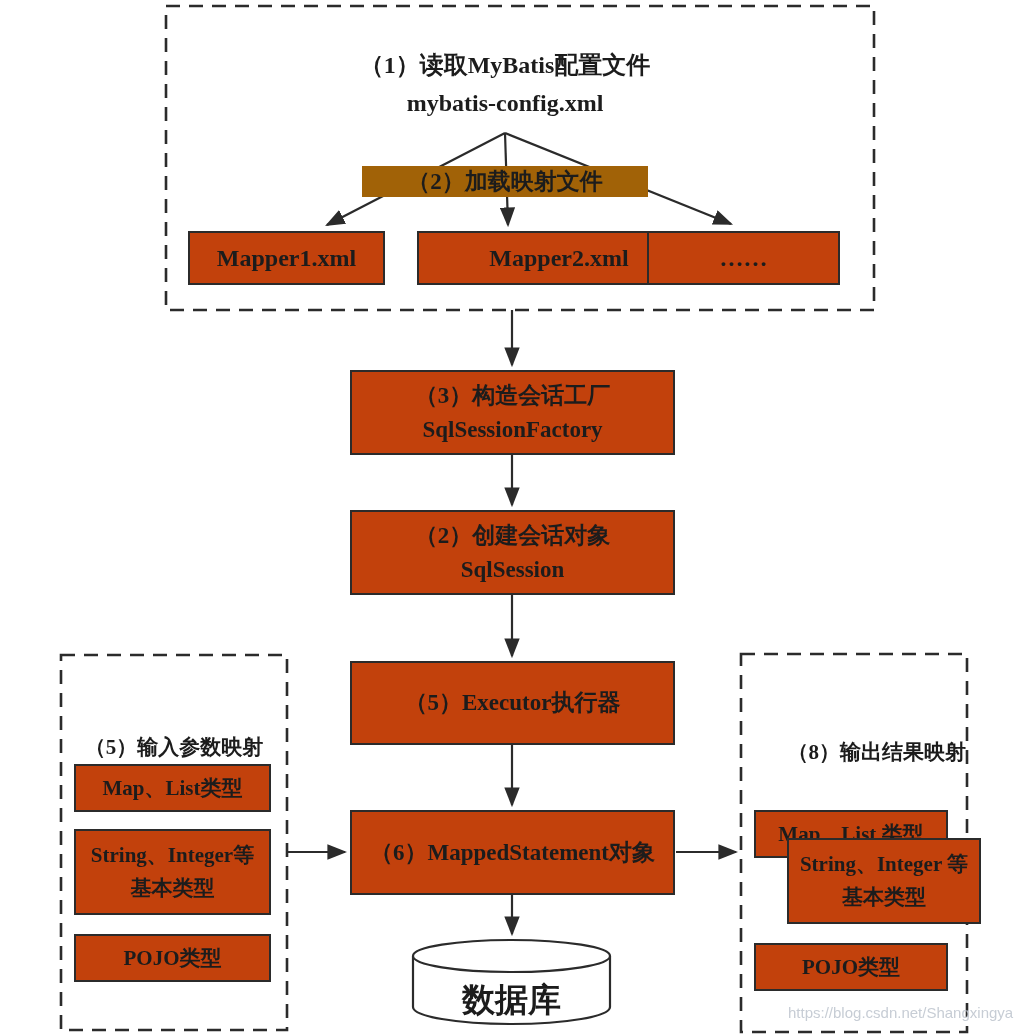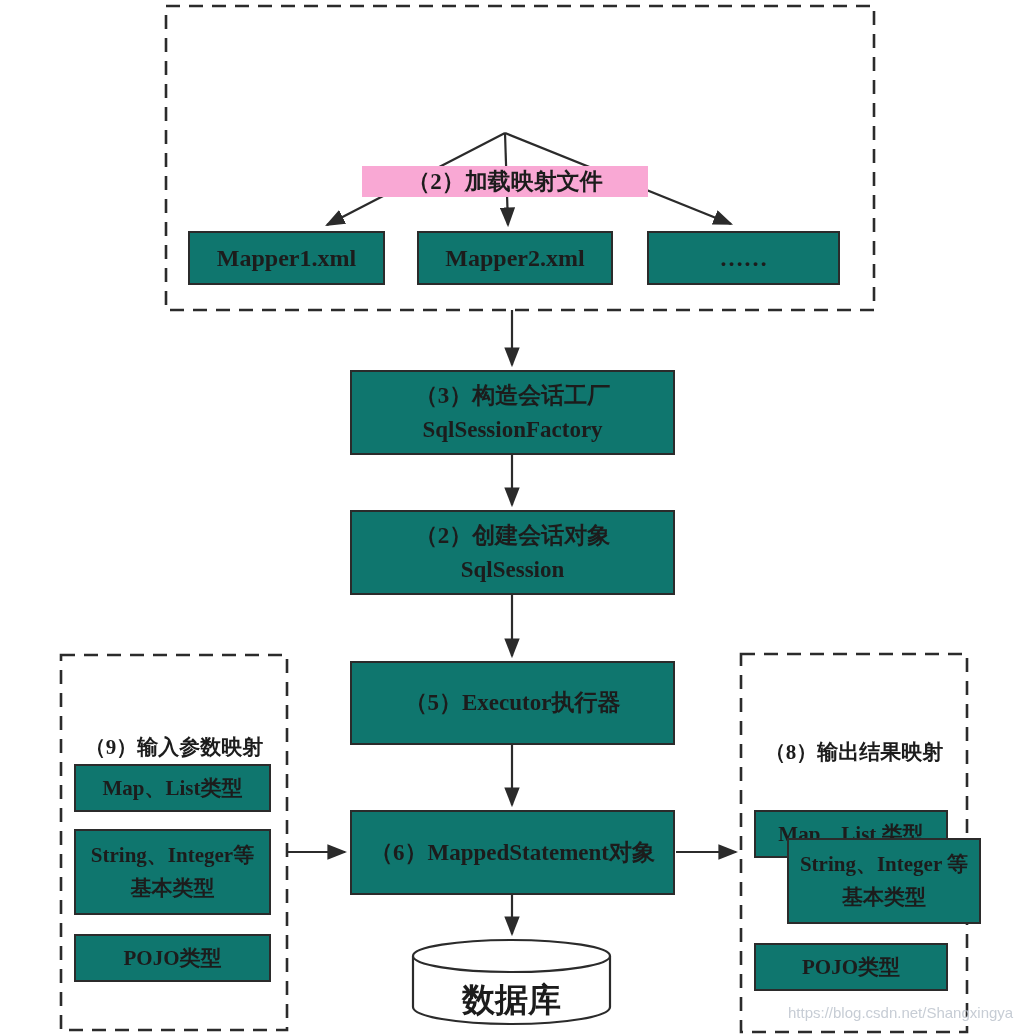--- a/index.html
+++ b/index.html
@@ -13,21 +13,21 @@
     color: #1c1c1c;
   }
   svg.overlay {
     position: absolute;
     left: 0; top: 0;
     width: 1026px; height: 1036px;
     z-index: 1;
   }
   .box {
     position: absolute;
-    background: #0f766e;
+    background: #c2410c;
     border: 2px solid #2b2b2b;
     display: flex;
     flex-direction: column;
     align-items: center;
     justify-content: center;
     text-align: center;
     z-index: 2;
     font-weight: bold;
   }
   .lbl {
@@ -82,27 +82,31 @@
 
     <line x1="288" y1="852" x2="345" y2="852" stroke="#2b2b2b" stroke-width="2.2" marker-end="url(#arrow)"></line>
     <line x1="676" y1="852" x2="736" y2="852" stroke="#2b2b2b" stroke-width="2.2" marker-end="url(#arrow)"></line>
 
     <g>
       <path d="M413,956 L413,1007 A98.5,17 0 0 0 610,1007 L610,956" fill="#ffffff" stroke="#2b2b2b" stroke-width="2.2"></path>
       <ellipse cx="511.5" cy="956" rx="98.5" ry="16" fill="#ffffff" stroke="#2b2b2b" stroke-width="2.2"></ellipse>
     </g>
   </svg>
 
+  <div class="lbl title-2line" style="left:150px; top:46px; width:710px;">
+    <div>（1）读取MyBatis配置文件</div>
+    <div>mybatis-config.xml</div>
+  </div>
 
-  <div class="lbl" style="left:362px; top:166px; width:286px; font-size:23px; background:#f9a8d4;">（2）加载映射文件</div>
+  <div class="lbl" style="left:362px; top:166px; width:286px; font-size:23px; background:#a16207;">（2）加载映射文件</div>
 
   <div class="box mapper-box" style="left:188px; top:231px; width:193px; height:50px;">
     <div>Mapper1.xml</div>
   </div>
-  <div class="box mapper-box" style="left:417px; top:231px; width:192px; height:50px;">
+  <div class="box mapper-box" style="left:417px; top:231px; width:192px; height:50px;padding-left:44px;">
     <div>Mapper2.xml</div>
   </div>
   <div class="box mapper-box" style="left:647px; top:231px; width:189px; height:50px;">
     <div>……</div>
   </div>
 
   <div class="box step-box" style="left:350px; top:370px; width:321px; height:81px;">
     <div>（3）构造会话工厂</div>
     <div>SqlSessionFactory</div>
   </div>
@@ -115,33 +119,33 @@
   <div class="box step-box" style="left:350px; top:661px; width:321px; height:80px;">
     <div>（5）Executor执行器</div>
   </div>
 
   <div class="box step-box" style="left:350px; top:810px; width:321px; height:81px;">
     <div>（6）MappedStatement对象</div>
   </div>
 
   <div class="lbl db-label" style="left:413px; top:978px; width:197px;">数据库</div>
 
-  <div class="lbl panel-title" style="left:62px; top:733px; width:224px;">（9）输入参数映射</div>
+  <div class="lbl panel-title" style="left:62px; top:733px; width:224px;">（5）输入参数映射</div>
   <div class="box panel-box" style="left:74px; top:764px; width:193px; height:44px;">
     <div>Map、List类型</div>
   </div>
   <div class="box panel-box" style="left:74px; top:829px; width:193px; height:82px;">
     <div>String、Integer等</div>
     <div>基本类型</div>
   </div>
   <div class="box panel-box" style="left:74px; top:934px; width:193px; height:44px;">
     <div>POJO类型</div>
   </div>
 
-  <div class="lbl panel-title" style="left:742px; top:738px; width:224px;">（8）输出结果映射</div>
+  <div class="lbl panel-title" style="left:742px; top:738px; width:224px;text-align:right;">（8）输出结果映射</div>
   <div class="box panel-box" style="left:754px; top:770px; width:190px; height:44px;margin-top:40px;">
     <div>Map、List 类型</div>
   </div>
   <div class="box panel-box" style="left:754px; top:838px; width:190px; height:82px;margin-left:33px;">
     <div>String、Integer 等</div>
     <div>基本类型</div>
   </div>
   <div class="box panel-box" style="left:754px; top:943px; width:190px; height:44px;">
     <div>POJO类型</div>
   </div>

